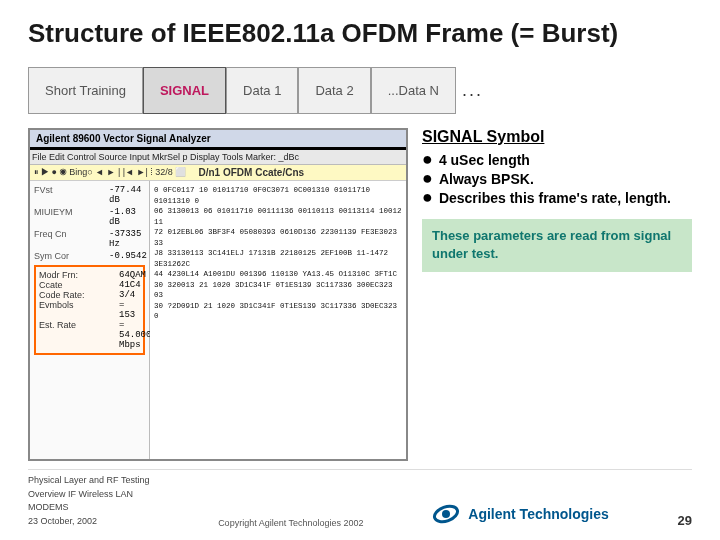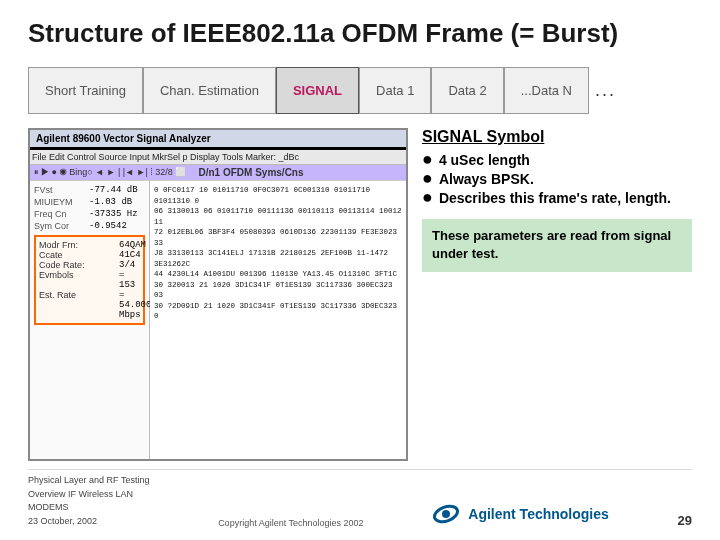--- a/index.html
+++ b/index.html
@@ -92,21 +92,21 @@
     .screen-menubar {
       background: #e8e8e8;
       padding: 2px 2px;
       font-size: 9px;
       color: #222;
       border-bottom: 1px solid #bbb;
       white-space: nowrap;
     }
 
     .screen-toolbar {
-      background: #c4b5fd;
+      background: #fef9c3;
       padding: 2px 4px;
       font-size: 9px;
       color: #333;
       border-bottom: 1px solid #ccc;
       display: flex;
       align-items: center;
       gap: 4px;
     }
 
     .screen-body {
@@ -129,21 +129,21 @@
       font-size: 8px;
       font-family: 'Courier New', monospace;
       background: #fff;
       overflow: hidden;
     }
 
     .screen-field {
       display: flex;
       font-size: 9px;
       margin-bottom: 2px;
-      gap: 0;
+      gap: 20px;
     }
     .screen-label {
       color: #555;
       min-width: 55px;
     }
     .screen-value {
       color: #000;
       font-family: 'Courier New', monospace;
     }
 
@@ -215,21 +215,21 @@
       line-height: 1;
       margin-top: -2px;
     }
 
     .params-box {
       background: #c8e6c9;
       border: none;
       padding: 8px 10px;
       font-size: 13px;
       font-weight: bold;
-      color: #000000;
+      color: #0f766e;
       line-height: 1.4;
     }
 
     
     .footer {
       display: flex;
       flex-direction: row;
       justify-content: space-between;
       align-items: flex-end;
       margin-top: 8px;
@@ -269,36 +269,35 @@
   </style>
 </head>
 <body>
 
 <div class="page">
 
   <div class="slide-title">Structure of IEEE802.11a OFDM Frame (= Burst)</div>
 
   <div class="frame-bar">
     <div class="frame-segment">Short Training</div>
-    <div class="frame-segment">Chan. Estimation</div>
     <div class="frame-segment signal-seg">SIGNAL</div>
     <div class="frame-segment">Data 1</div>
     <div class="frame-segment">Data 2</div>
     <div class="frame-segment">...Data N</div>
     <div class="frame-dots">...</div>
   </div>
 
   <div class="content-area">
 
     <div class="screenshot-mock">
       <div class="screen-titlebar">Agilent 89600 Vector Signal Analyzer</div>
       <div class="screen-menubar">File  Edit  Control  Source  Input  MkrSel p  Display  Tools  Marker:  _dBc</div>
       <div class="screen-toolbar">
         <span>⏸ ▶ ● ◉  Bing○  ◄ ►  |  |◄  ►|  ⁞  32/8  ⬜</span>
-        <span style="margin-left:8px;font-size:10px;font-weight:bold;">D/n1 OFDM Syms/Cns</span>
+        <span style="margin-left:8px;font-size:10px;font-weight:bold;">D/n1 OFDM Ccate/Cns</span>
       </div>
       <div class="screen-body">
         <div class="screen-left-panel">
           <div class="screen-field">
             <span class="screen-label">FVst</span>
             <span class="screen-value">-77.44 dB</span>
           </div>
           <div class="screen-field">
             <span class="screen-label">MIUIEYM</span>
             <span class="screen-value">-1.03 dB</span>

